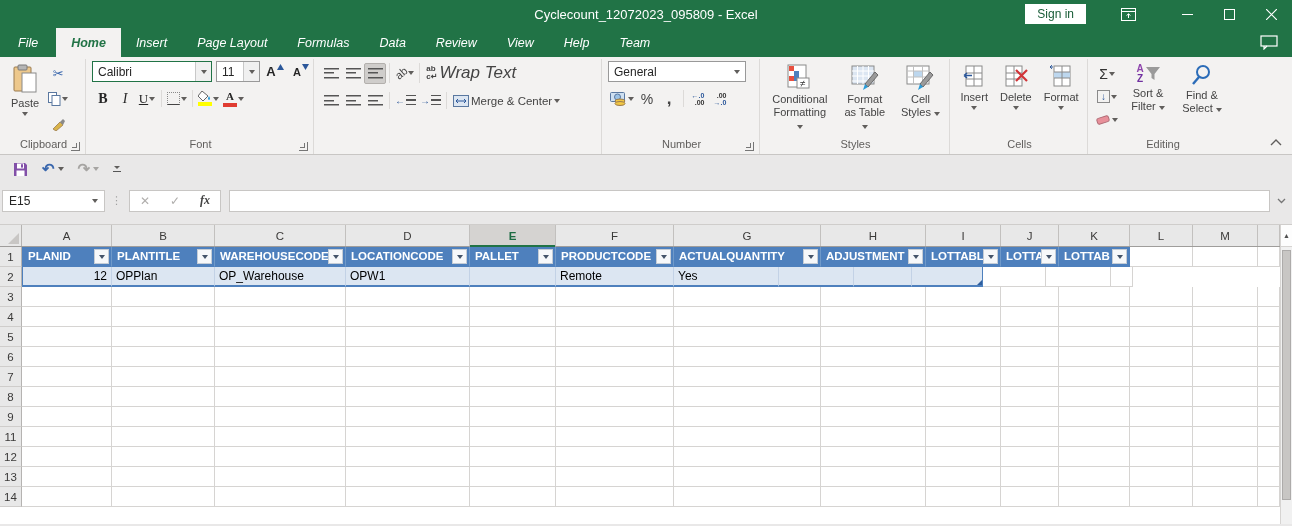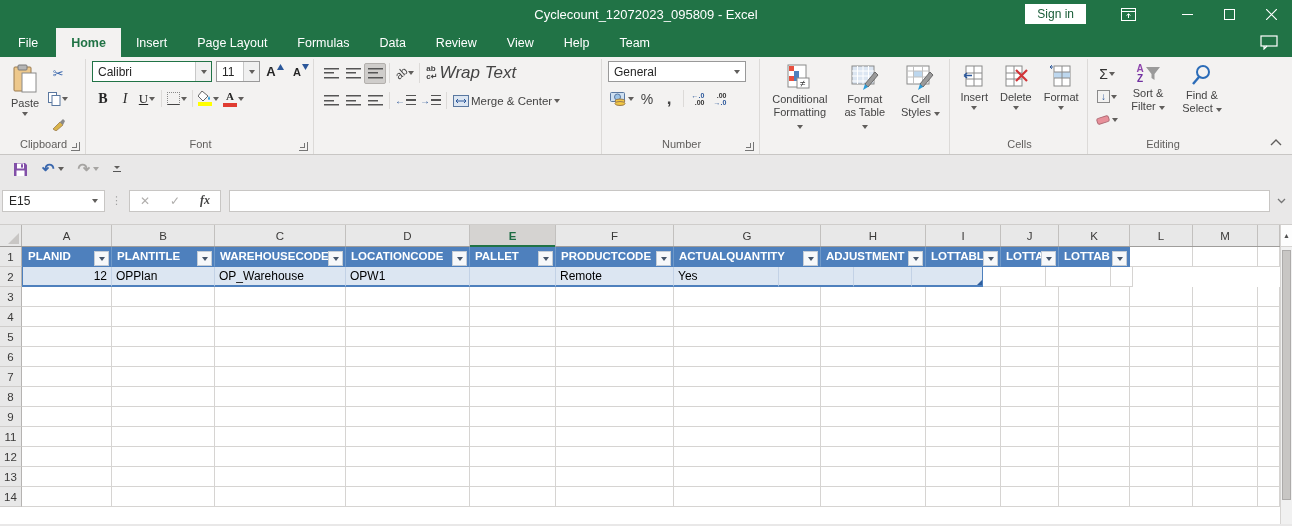--- a/index.html
+++ b/index.html
@@ -78,21 +78,21 @@
   .sheet { position:relative; width:1292px; background:#fff; }
   .hdr-row { display:flex; height:22px; background:#e8e8e8; border-bottom:1px solid #9f9d9b; }
   .corner { position:relative; background:#e8e8e8; border-right:1px solid #b5b3b1; }
   .corner::after { content:""; position:absolute; right:2px; bottom:2px; border-left:11px solid transparent; border-bottom:11px solid #c8c6c4; }
   .colhdr { display:flex; align-items:center; justify-content:center; font-size:11.5px; color:#3b3a39; border-right:1px solid #c2c0be; position:relative; }
   .colhdr.sel { background:#d5d3d1; color:#1d6b43; font-weight:700; }
   .colhdr.sel::after { content:""; position:absolute; left:0; right:0; bottom:-1px; height:2px; background:#217346; }
   .grid-row { display:flex; height:20px; }
   .rowhdr { background:#e8e8e8; border-right:1px solid #b5b3b1; border-bottom:1px solid #cfcdcb; display:flex; align-items:center; justify-content:center; font-size:11.5px; color:#3b3a39; }
   .cell { border-right:1px solid #d6d4d2; border-bottom:1px solid #d6d4d2; font-size:12px; line-height:19px; padding:0 4px; white-space:nowrap; overflow:hidden; background:#fff; }
-  .cell.th { background:#4e80bd; color:#fff; font-weight:700; font-size:11.5px; display:flex; align-items:flex-end; border-right:1px solid #6f99c9; border-bottom:1px solid #4e80bd; padding:0 2px 0 5px; }
+  .cell.th { background:#4e80bd; color:#fff; font-weight:700; font-size:11.5px; display:flex; align-items:center; border-right:1px solid #6f99c9; border-bottom:1px solid #4e80bd; padding:0 2px 0 5px; }
   .cell.th .t { flex:1; overflow:hidden; white-space:nowrap; }
   .filterbtn { width:15px; height:15px; background:#f6f8fa; border:1px solid #c5cdd6; display:flex; align-items:center; justify-content:center; flex:0 0 15px; cursor:pointer; }
   .filterbtn .fdd { width:0; height:0; border-left:3px solid transparent; border-right:3px solid transparent; border-top:4px solid #44546a; }
   .cell.band { background:#dce6f2; border-right:1px solid #c3d2e6; border-bottom:2px solid #4e80bd; color:#000; position:relative; }
   .cell.right { text-align:right; }
   .tbl-left { border-left:1px solid #4e80bd; }
   .tbl-right { border-right:1px solid #4e80bd !important; }
   .resize-handle { position:absolute; right:0; bottom:0; width:0; height:0; border-left:5px solid transparent; border-bottom:5px solid #2f5e9e; }
 
   
@@ -130,21 +130,21 @@
         </div>
       <div class="winbtn">
           <svg width="11" height="11">
             <path d="M0 0 L11 11 M11 0 L0 11" stroke="#fff" stroke-width="1.2"></path>
           </svg>
         </div>
     </div>
   </div>
 
   <div class="tabrow">
-    <div style="display:flex;align-items:stretch;">
+    <div style="display:flex;align-items:stretch;font-style:italic;">
         <div class="tab file">File</div>
         <div class="tab active">Home</div>
         <div class="tab">Insert</div>
         <div class="tab">Page Layout</div>
         <div class="tab">Formulas</div>
         <div class="tab">Data</div>
         <div class="tab">Review</div>
         <div class="tab">View</div>
         <div class="tab">Help</div>
         <div class="tab">Team</div>
@@ -393,20 +393,21 @@
                 <rect x="1" y="2" width="22" height="18" fill="#fff" stroke="#8a8a8a"></rect>
                 <rect x="7" y="7" width="10" height="6" fill="#bdd7ee"></rect>
                 <path d="M1 7 H23 M1 13 H23 M7.5 2 V20 M16.5 2 V20" stroke="#c0c0c0"></path>
                 <path d="M14 20 L24 8 L27 11 L17 23 Z" fill="#9a9a9a" stroke="#6a6a6a"></path>
                 <path d="M14 20 L12 26 L17 23 Z" fill="#2b9cd8"></path>
               </svg>
             </span>
           <span class="lbl"><span>Cell Styles</span> <span class="dd"></span></span>
         </div>
       </div>
+      <div class="rlabel"><span>Styles</span></div>
     </div>
 
     <div class="rgroup" style="width:138px;">
       <div class="rbody" style="justify-content:center;">
         <div class="bigbtn">
           <span>
               <svg width="24" height="24" viewBox="0 0 24 24">
                 <rect x="4" y="2" width="16" height="20" fill="#fff" stroke="#8a8a8a"></rect>
                 <path d="M4 9 H20 M4 15 H20 M12 2 V22" stroke="#8a8a8a"></path>
                 <path d="M10 11.5 L2 11.5 M2 11.5 L5 9 M2 11.5 L5 14" stroke="#2b579a" stroke-width="1.6" fill="none"></path>

